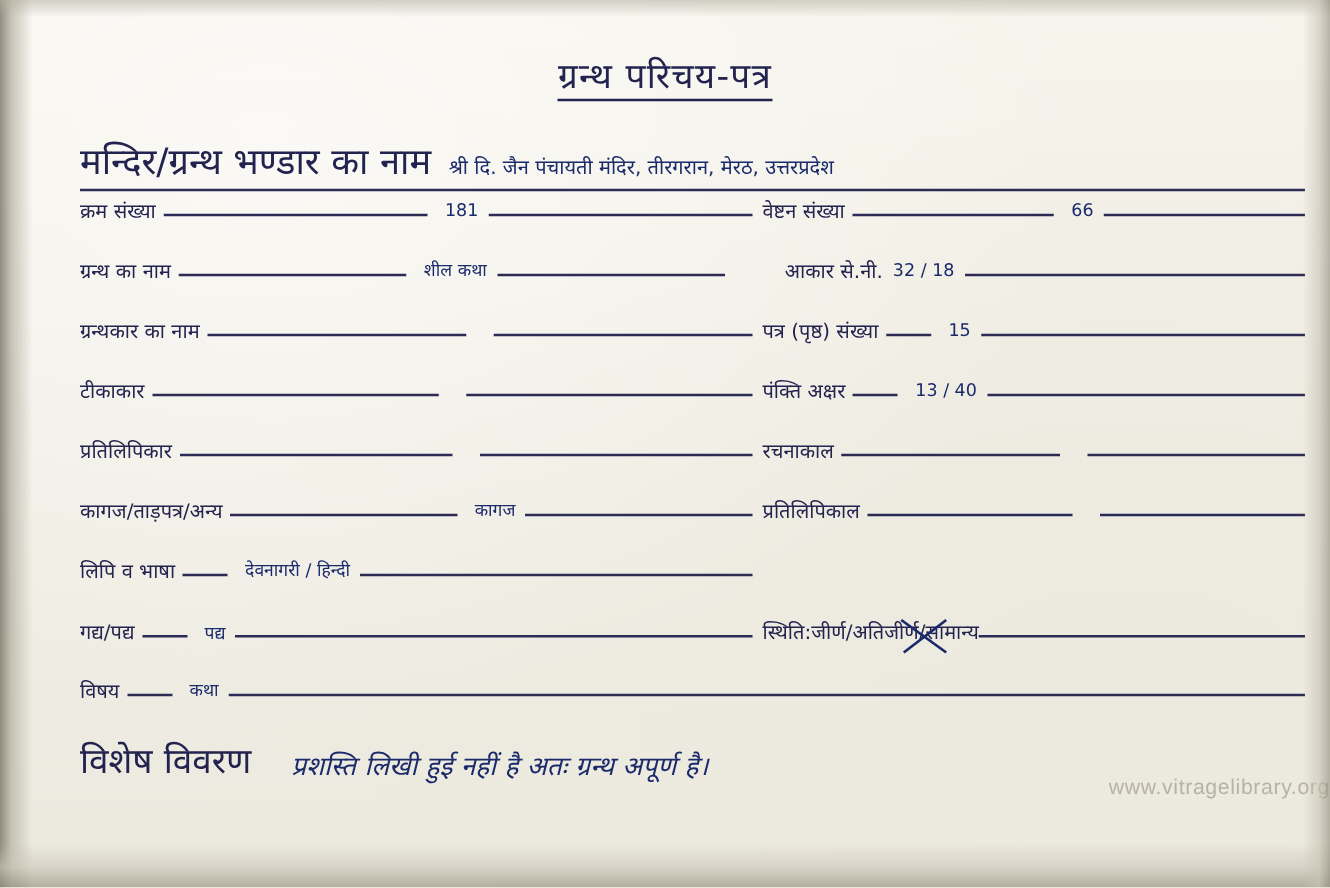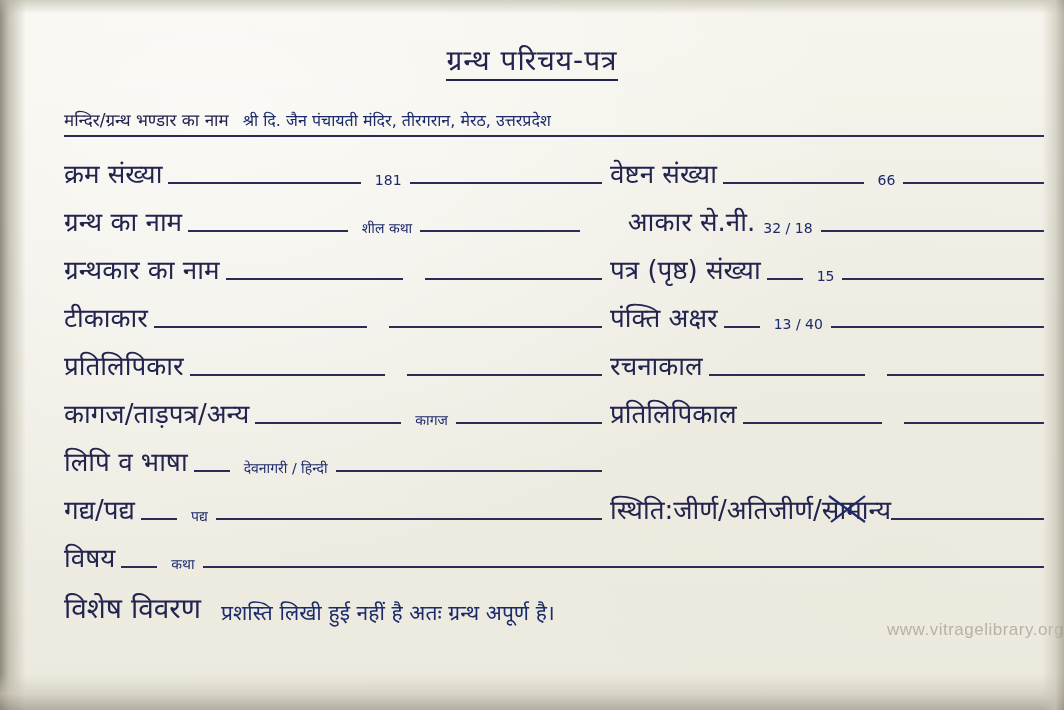--- a/index.html
+++ b/index.html
@@ -84,21 +84,21 @@
     position: absolute;
     top: 108px;
     left: 64px;
     width: 980px;
     display: flex;
     align-items: baseline;
     border-bottom: 2px solid #2b2b55;
     padding-bottom: 4px;
   }
   #header-label {
-    font-size: 17px;
+    font-size: 29px;
     color: #23234f;
     white-space: nowrap;
   }
   #header-value {
     font-size: 16px;
     color: #1b2a6b;
     margin-left: 14px;
     white-space: nowrap;
   }
 
@@ -111,21 +111,21 @@
   }
   .col {
     display: flex;
     align-items: flex-end;
     box-sizing: border-box;
   }
   .col.left { width: 546px; padding-right: 8px; }
   .col.right { width: 434px; }
 
   .lbl {
-    font-size: 26px;
+    font-size: 16px;
     color: #23234f;
     white-space: nowrap;
     line-height: 1.1;
   }
   .val {
     font-size: 14px;
     color: #1b2a6b;
     white-space: nowrap;
     margin: 0 8px;
     line-height: 1.1;
@@ -169,22 +169,23 @@
     align-items: flex-end;
   }
   #note-label {
     font-size: 28px;
     color: #23234f;
     white-space: nowrap;
   }
   #note-text {
     font-size: 21px;
     color: #1b2a6b;
-    margin-left: 20px;
-    white-space: nowrap;
+    margin-left: 32px;
+    white-space: nowrap;
+    font-style: italic;
   }
 
   
   #watermark {
     position: absolute;
     top: 620px;
     left: 0;
     width: 1064px;
     text-align: right;
     font-size: 17px;

